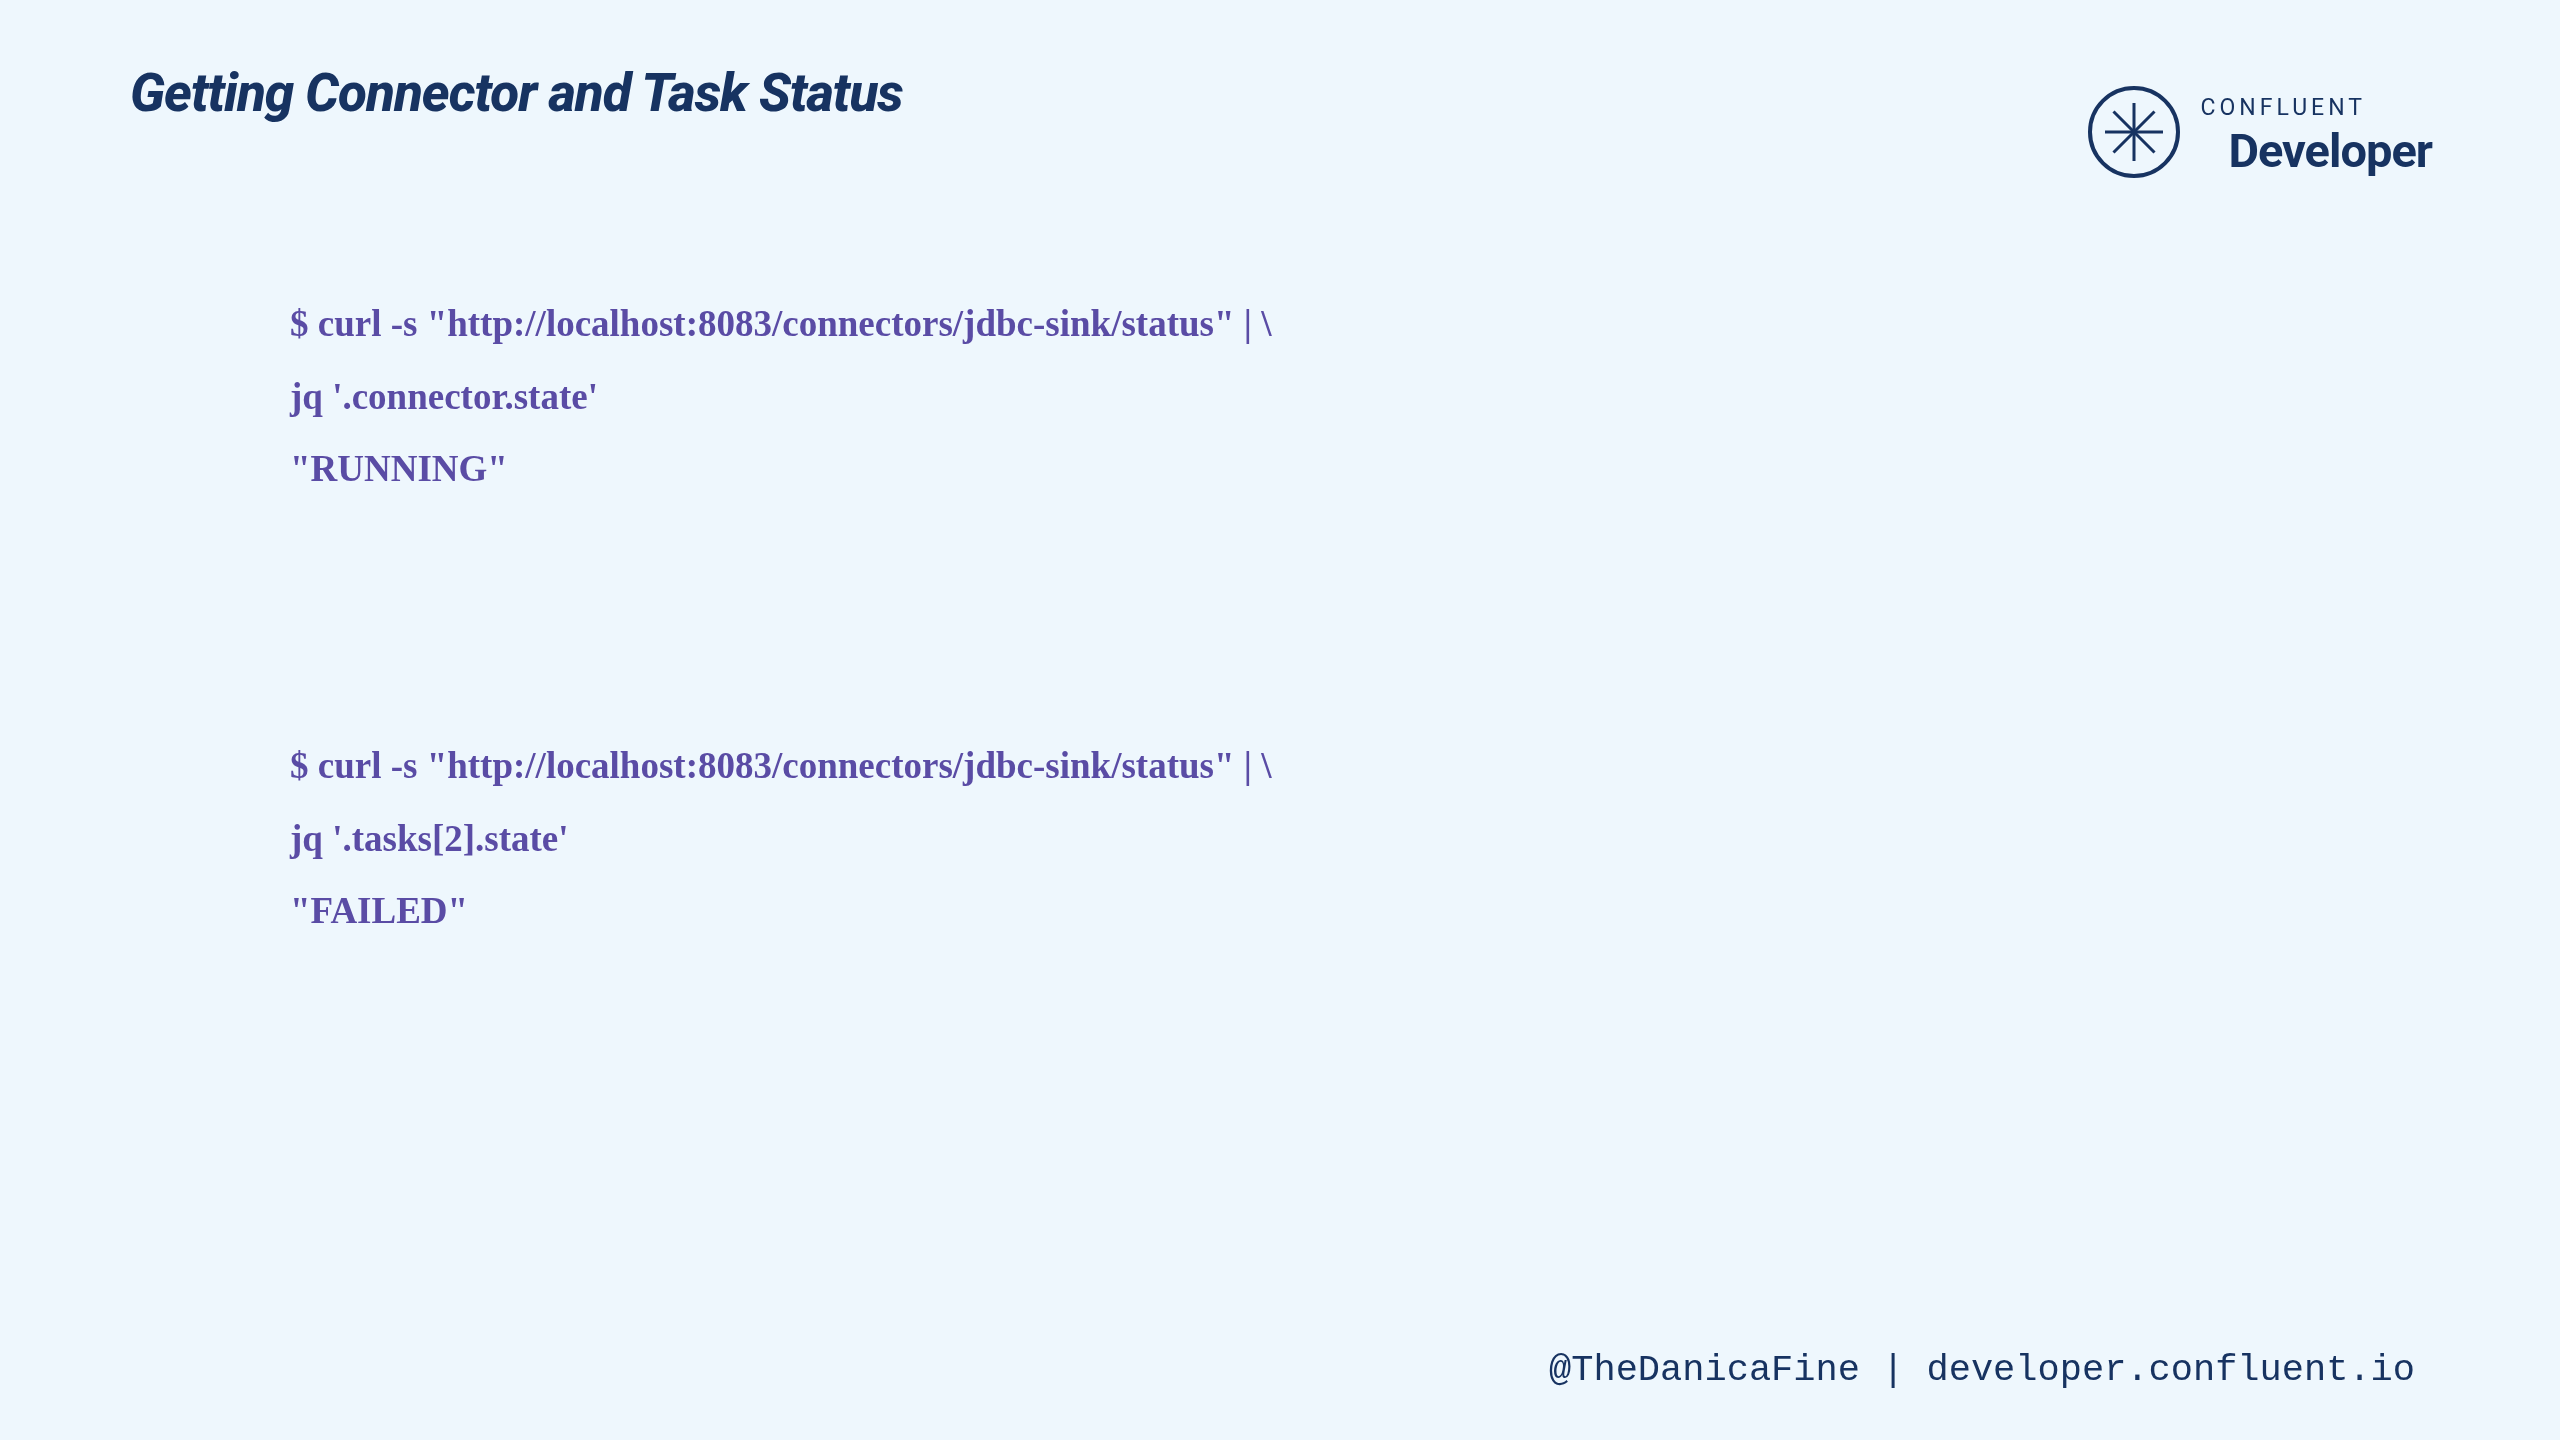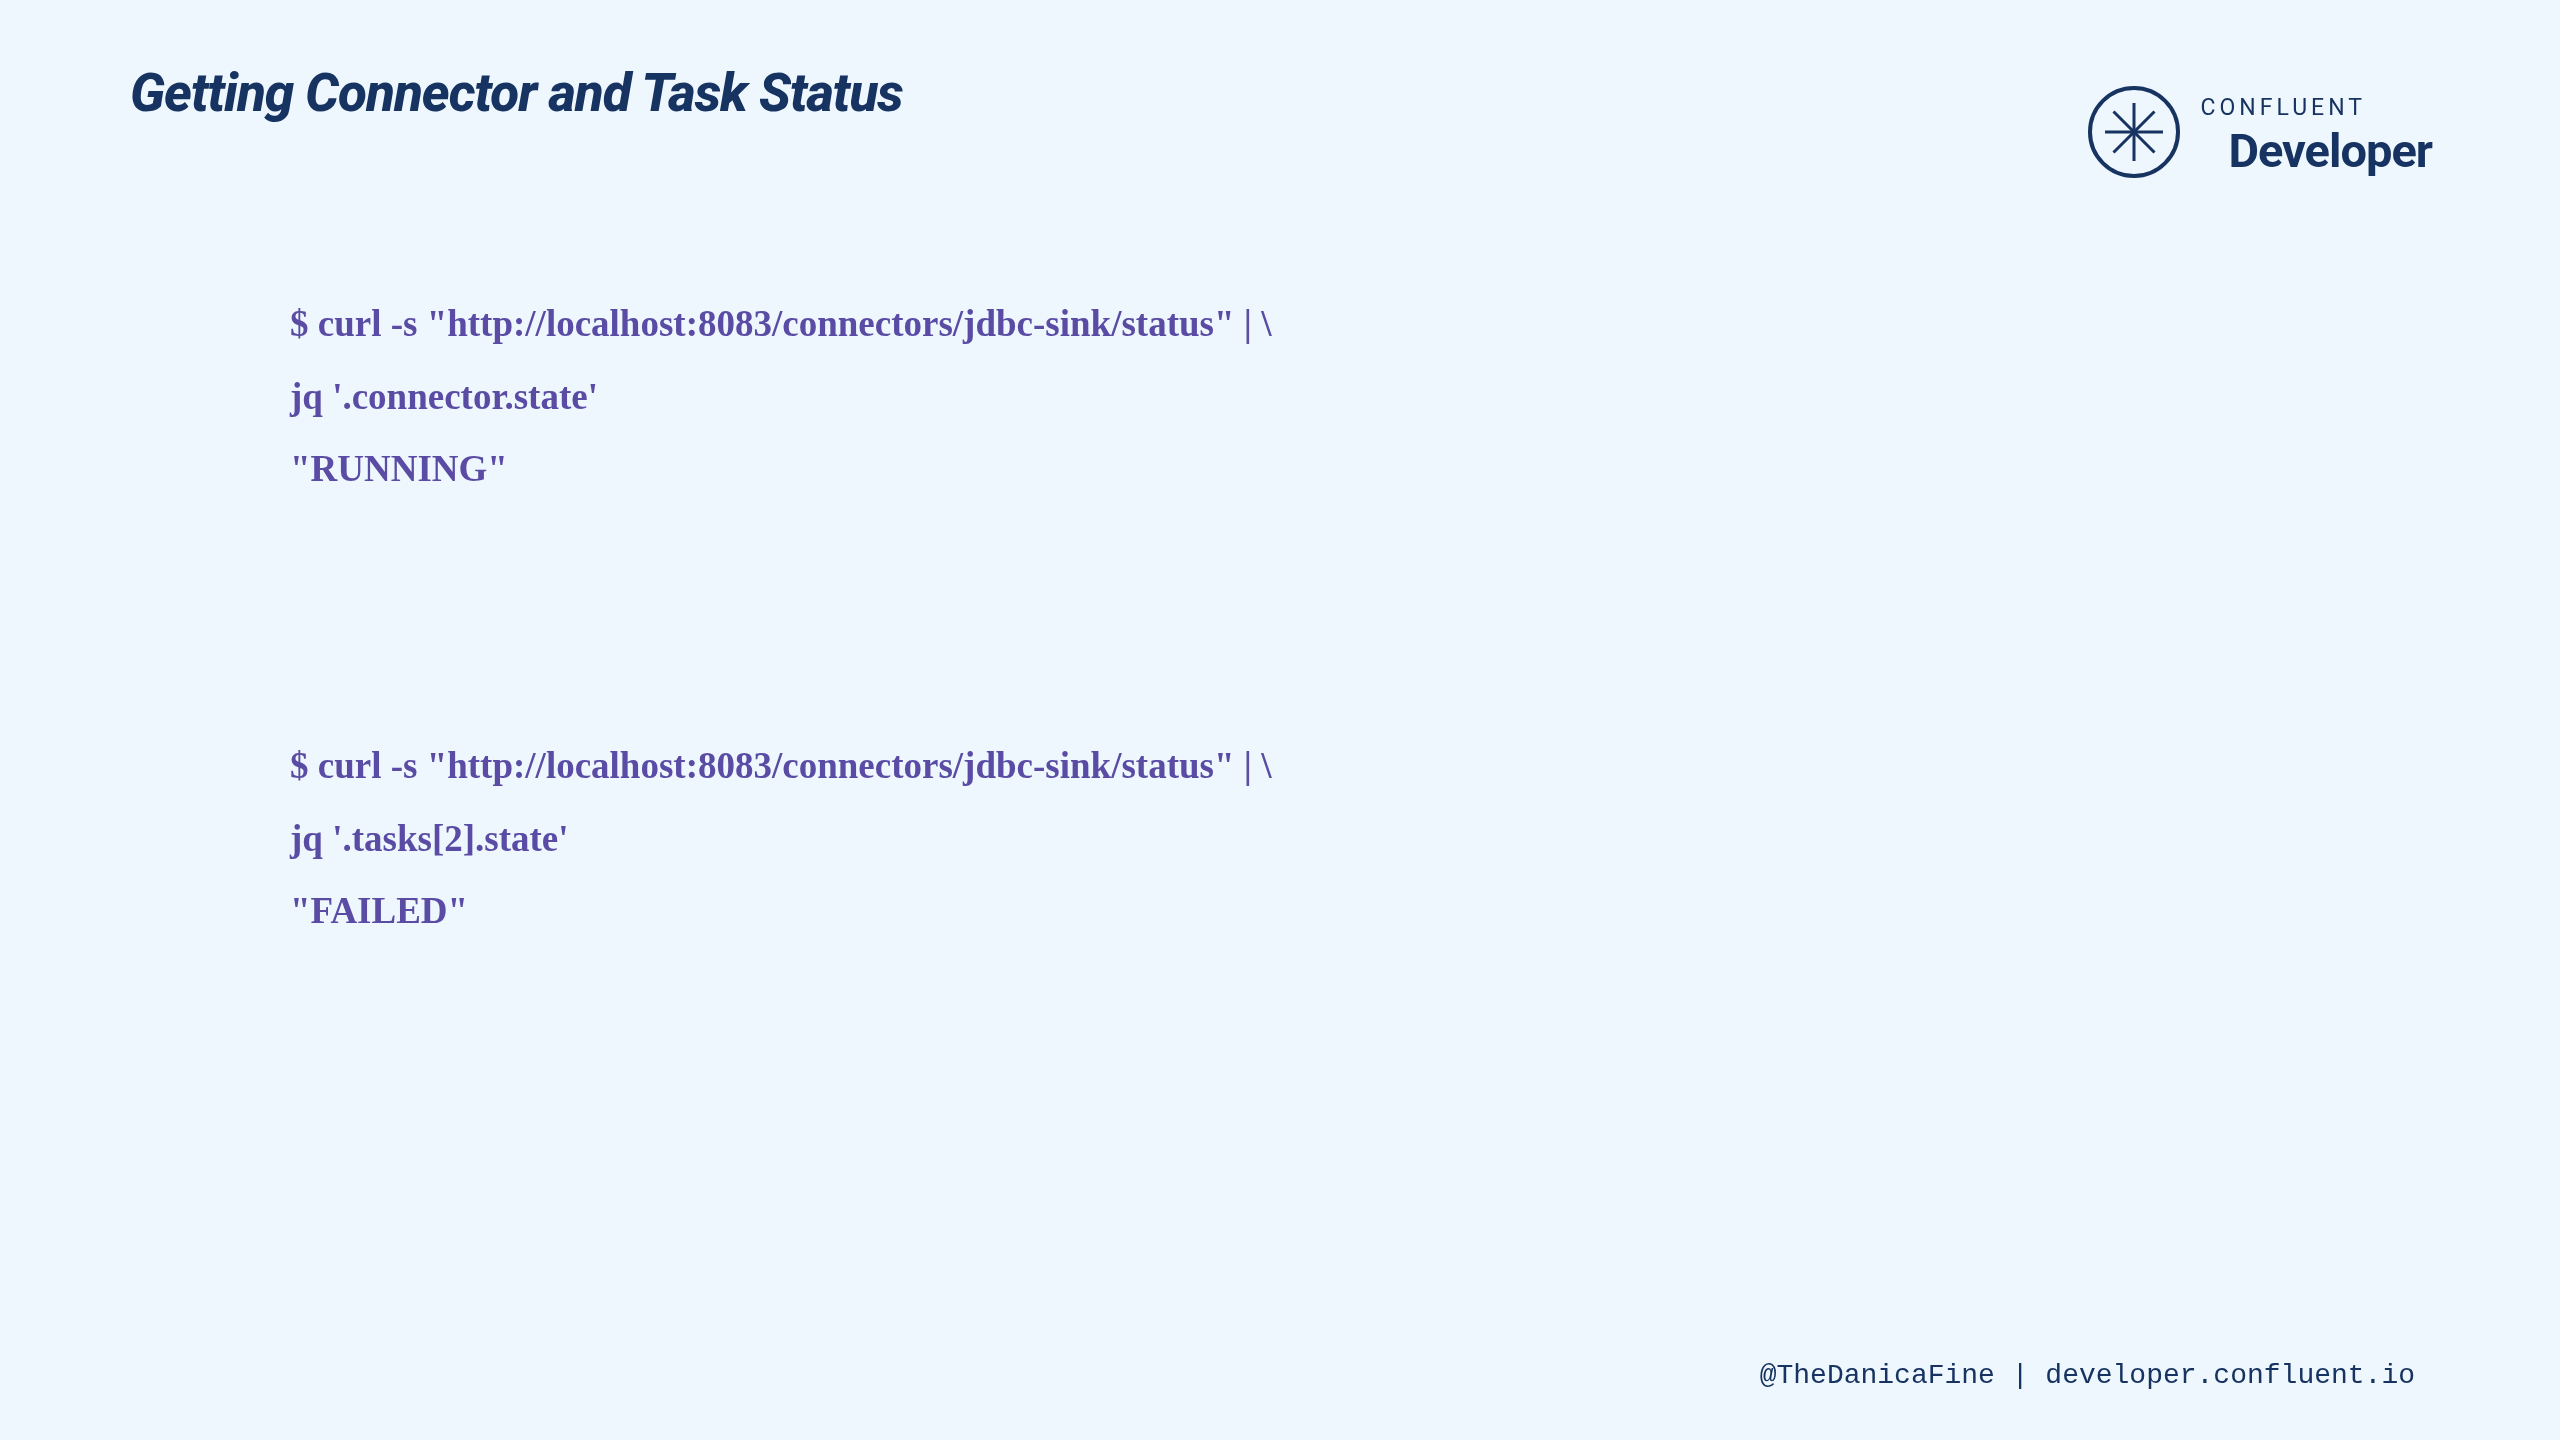--- a/index.html
+++ b/index.html
@@ -99,21 +99,21 @@
       top: 288px;
     }
     .code-block-2 {
       top: 730px;
     }
     .footer {
       position: absolute;
       bottom: 49px;
       right: 145px;
       font-family: "SF Mono", "Monaco", "Consolas", "Courier New", monospace;
-      font-size: 28px;
+      font-size: 37px;
       font-weight: 400;
       color: #173361;
     }
   </style>
 </head>
 <body>
 
 <h1 class="slide-title">Getting Connector and Task Status</h1>
 
 <div class="logo-container">

